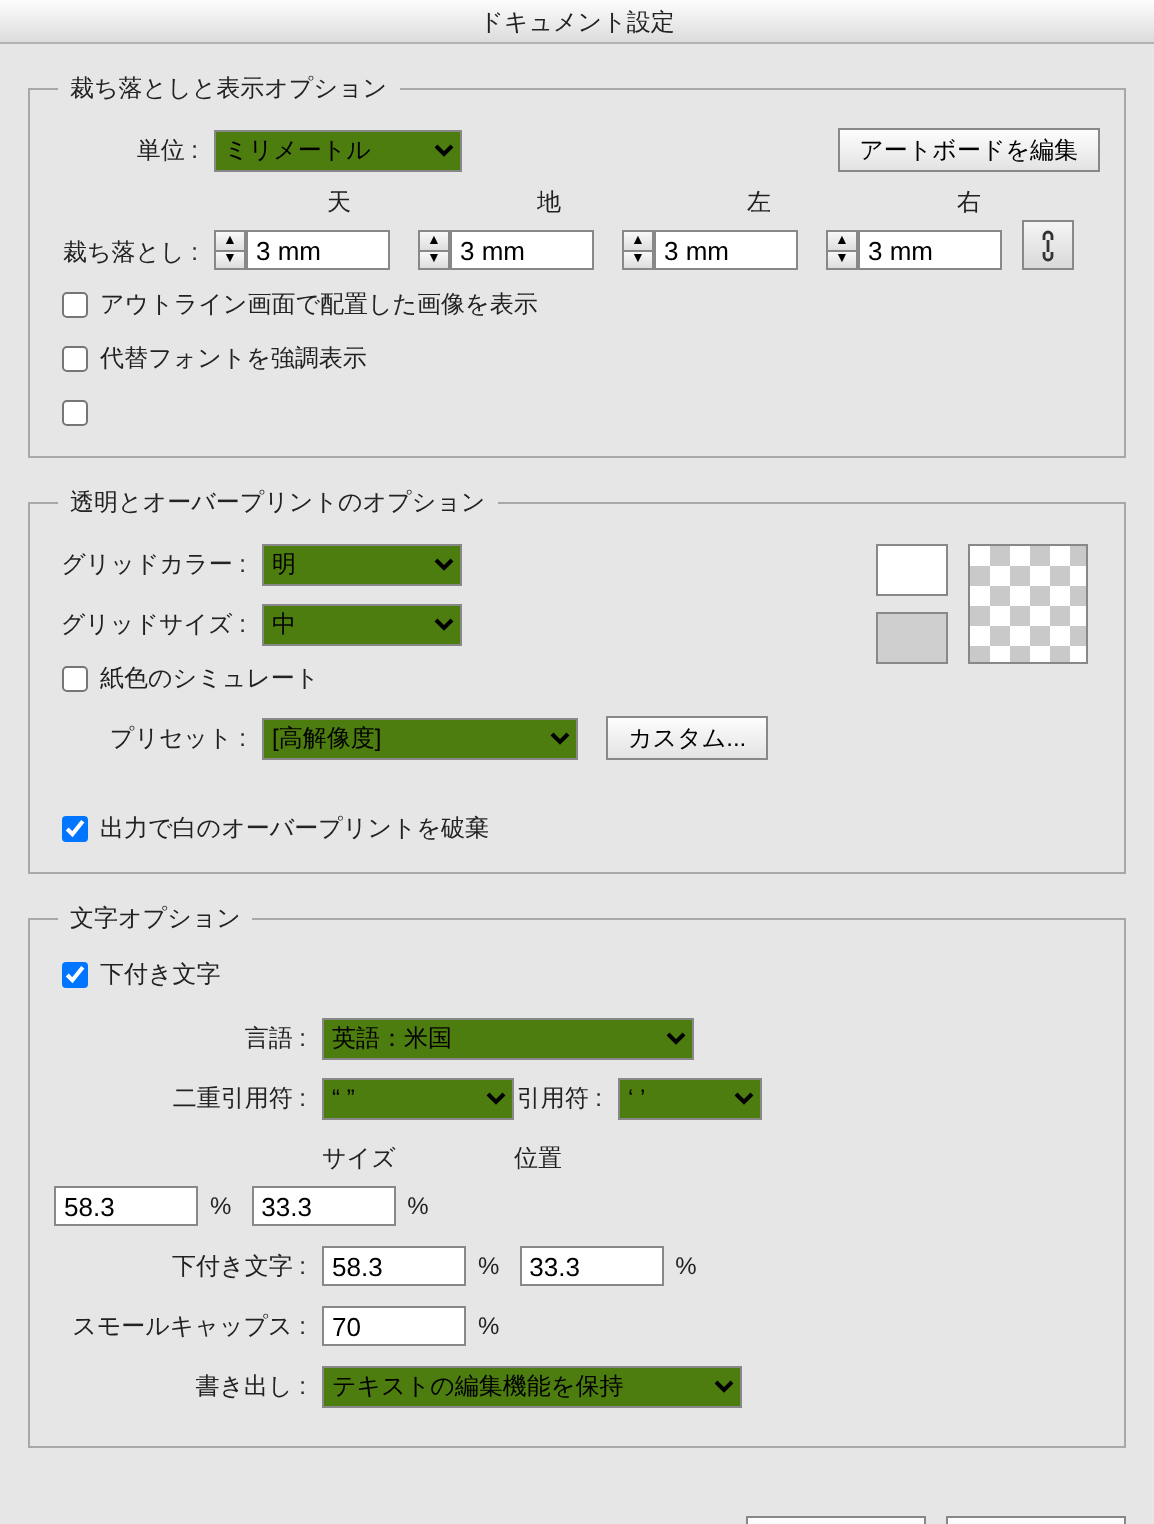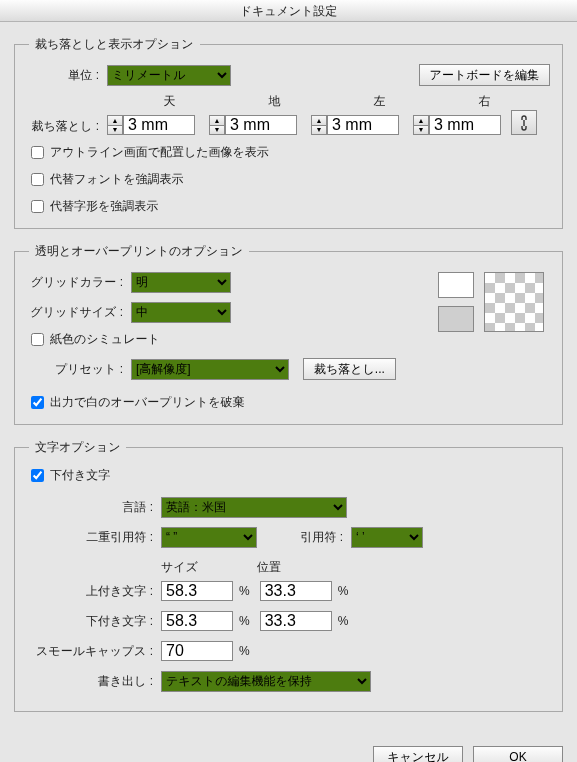--- a/index.html
+++ b/index.html
@@ -11,21 +11,21 @@
   fieldset legend { font-size: 12px; padding: 0 6px; color: #222; margin-left: 2px; }
   .row { display: flex; align-items: center; margin-bottom: 6px; min-height: 24px; }
   .label-col { text-align: right; padding-right: 8px; }
   select.sel { background: #4d7c0f; border: 1px solid #888; height: 21px; font-size: 12px; }
   .blue-sel { border: 1.5px solid #2a5fe3; }
   .btn { background: linear-gradient(#fdfdfd,#e3e3e3); border: 1px solid #888; height: 22px; font-size: 12px; padding: 0 10px; cursor: pointer; }
   .spin-wrap { display: inline-flex; align-items: stretch; }
   .spin-btns { display: flex; flex-direction: column; width: 16px; }
   .spin-btns button { flex: 1; font-size: 7px; line-height: 1; border: 1px solid #888; background: linear-gradient(#f8f8f8,#ddd); padding: 0; cursor: pointer; }
   .spin-btns button:first-child { border-bottom: none; }
-  input.txt { border: 1px solid #888; background: #fff; height: 20px; font-size: 16px; padding: 0 4px; }
+  input.txt { border: 1px solid #888; background: #fff; height: 20px; font-size: 13px; padding: 0 4px; }
   .bleed-header { display:flex; margin-left: 90px; }
   .bleed-header div { width: 105px; text-align: center; }
   .bleed-row { display:flex; align-items:flex-end; }
   .bleed-row .spin-input { width: 72px; }
   .link-btn { width: 26px; height: 25px; border: 1px solid #888; background: linear-gradient(#f5f5f5,#d9d9d9); display:flex;align-items:center;justify-content:center;cursor:pointer; }
   .chk-row { display:flex; align-items:center; margin: 8px 0 0 0; }
   .chk-row input { margin-right: 6px; }
   .swatch { border:1px solid #888; }
   .swatch.white { width:36px; height:26px; background:#fff; }
   .swatch.gray { width:36px; height:26px; background:#cfcfcf; }
@@ -110,21 +110,20 @@
       <div class="chk-row">
         <input type="checkbox" style="">
         <span>アウトライン画面で配置した画像を表示</span>
       </div>
       <div class="chk-row">
         <input type="checkbox" style="">
         <span>代替フォントを強調表示</span>
       </div>
       <div class="chk-row">
         <input type="checkbox" style="">
-        <span>代替字形を強調表示</span>
       </div>
     </fieldset>
 
     <fieldset>
       <legend>透明とオーバープリントのオプション</legend>
 
       <div style="display:flex">
         <div style="flex:1">
           <div class="row">
             <div class="label-col" style="width:104px">グリッドカラー :</div>
@@ -141,33 +140,33 @@
           <div class="chk-row" style="margin-top:2px">
             <input type="checkbox" style="">
             <span>紙色のシミュレート</span>
           </div>
           <div class="row" style="margin-top:8px">
             <div class="label-col" style="width:104px">プリセット :</div>
             <select class="sel" style="width:158px">
               <option>[高解像度]</option>
             </select>
             <div style="width:14px"></div>
-            <button class="btn">裁ち落とし...</button>
+            <button class="btn">カスタム...</button>
           </div>
         </div>
         <div style="display:flex; align-items:flex-start; gap:10px; padding-top:2px; padding-right:6px;">
           <div style="display:flex; flex-direction:column; gap:8px;">
             <div class="swatch white"></div>
             <div class="swatch gray"></div>
           </div>
           <div class="swatch checker"></div>
         </div>
       </div>
 
-      <div class="chk-row" style="margin-top:6px">
+      <div class="chk-row" style="margin-top:18px">
         <input type="checkbox" checked="" style="">
         <span>出力で白のオーバープリントを破棄</span>
       </div>
     </fieldset>
 
     <fieldset>
       <legend>文字オプション</legend>
 
       <div class="chk-row" style="margin-top:0">
         <input type="checkbox" checked="" style="">
@@ -179,34 +178,33 @@
         <select class="sel" style="width:186px">
           <option>英語：米国</option>
         </select>
       </div>
 
       <div class="row">
         <div class="label-col" style="width:134px">二重引用符 :</div>
         <select class="sel" style="width:96px">
           <option>“ ”</option>
         </select>
-        <div class="label-col" style="width:94px">引用符 :</div>
+        <div class="label-col" style="width:52px">引用符 :</div>
         <select class="sel" style="width:72px">
           <option>‘ ’</option>
         </select>
       </div>
 
       <div class="row" style="margin-bottom:0">
         <div style="width:134px"></div>
         <div style="width:96px">サイズ</div>
         <div style="width:96px">位置</div>
       </div>
 
       <div class="row">
-        <div class="label-col" style="width:134px">上付き文字 :</div>
         <input class="txt" style="width: 72px;" value="58.3">
         <span style="padding:0 10px 0 6px">%</span>
         <input class="txt" style="width: 72px;" value="33.3">
         <span style="padding-left:6px">%</span>
       </div>
 
       <div class="row">
         <div class="label-col" style="width:134px">下付き文字 :</div>
         <input class="txt" style="width: 72px;" value="58.3">
         <span style="padding:0 10px 0 6px">%</span>

